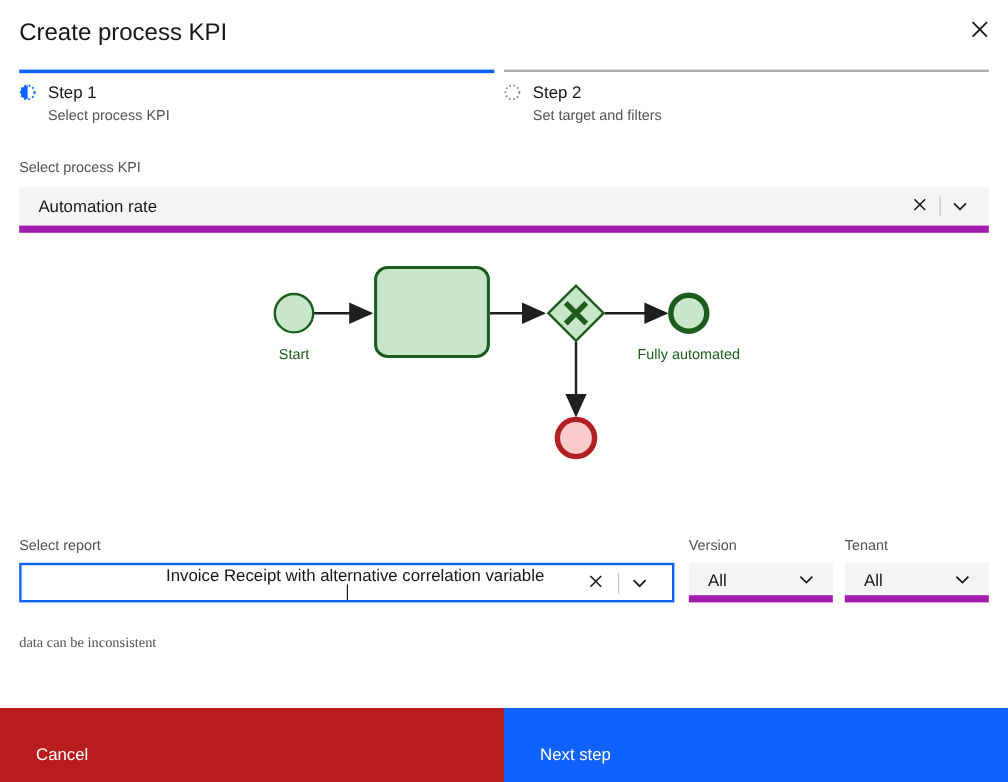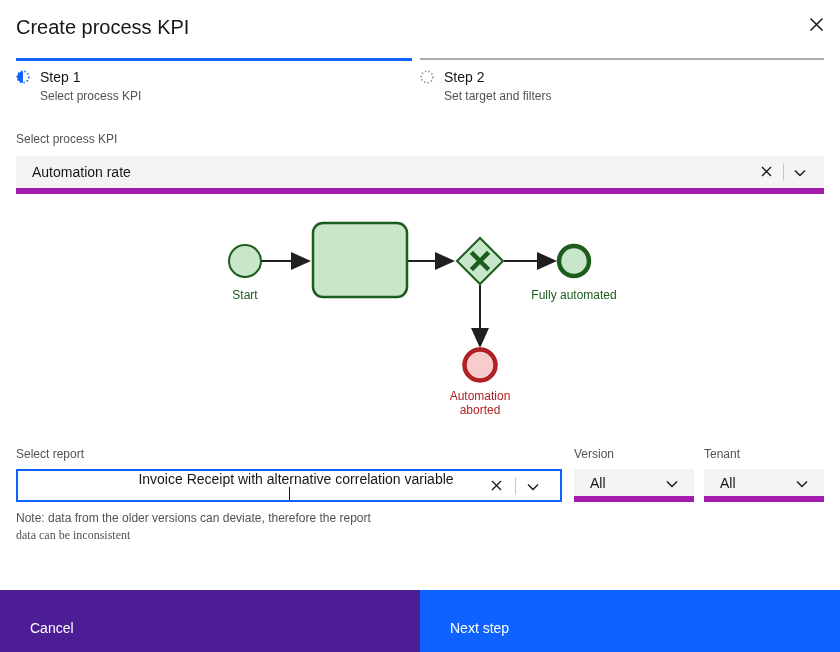--- a/index.html
+++ b/index.html
@@ -38,21 +38,21 @@
   
   .diag-label{position:absolute;font-size:12px;line-height:14px;text-align:center;}
   .diag-green{color:#1c5c1c;}
   .diag-red{color:#b12025;}
   
   .note-line{position:absolute;left:16px;font-size:12px;line-height:17px;color:#525252;}
   
   .footer-btn{position:absolute;top:590px;height:62px;border:none;cursor:pointer;
     text-align:left;padding:14px 0 0 30px;font-size:14px;line-height:18px;
     font-family:"Liberation Sans", sans-serif;color:#ffffff;}
-  .footer-btn.secondary{background:#4c1d95;}
+  .footer-btn.secondary{background:#b91c1c;}
   .footer-btn.primary{background:#0f62fe;}
 </style>
 </head>
 <body>
 
 <div id="app">
 
   <div class="abs modal-title" style="left:16px;top:14px;">Create process KPI</div>
   <button class="icon-btn abs" style="left:796px;top:4px;width:40px;height:40px;">
     <svg width="15" height="15" viewBox="0 0 15 15">
@@ -113,21 +113,20 @@
 
     <path d="M277 51 L300 28 L323 51 L300 74 Z" fill="#c8e6c9" stroke="#1c5c1c" stroke-width="2"></path>
     <path d="M293 44 L307 58 M307 44 L293 58" stroke="#1c5c1c" stroke-width="4.5" stroke-linecap="square"></path>
 
     <circle cx="394" cy="51" r="15" fill="#c8e6c9" stroke="#1c5c1c" stroke-width="4.5"></circle>
 
     <circle cx="300" cy="155" r="15.5" fill="#f8cccc" stroke="#b12025" stroke-width="4.5"></circle>
   </svg>
   <div class="diag-label diag-green" style="left:205px;top:288px;width:80px;">Start</div>
   <div class="diag-label diag-green" style="left:514px;top:288px;width:120px;">Fully automated</div>
-  <div class="diag-label diag-red" style="left:440px;top:389px;width:80px;">Automation aborted</div>
 
   <div class="abs field-label" style="left:16px;top:446px;">Select report</div>
   <div class="combobox" style="left:16px;top:469px;width:546px;height:33px;">
     <span class="value">Invoice Receipt with alternative correlation variable</span>
       <span class="caret"></span>
     <span class="field-icon" style="right:58px;">
       <svg width="11" height="11" viewBox="0 0 11 11">
         <path d="M1 1 L10 10 M10 1 L1 10" stroke="#161616" stroke-width="1.3" fill="none"></path>
       </svg>
     </span>
@@ -152,19 +151,18 @@
   <div class="abs field-label" style="left:704px;top:446px;">Tenant</div>
   <div class="dropdown" style="left:704px;top:469px;width:120px;height:33px;">
     <span class="value">All</span>
     <span class="field-icon" style="right:16px;">
       <svg width="12" height="8" viewBox="0 0 12 8">
         <path d="M1 1.5 L6 6.5 L11 1.5" stroke="#161616" stroke-width="1.4" fill="none"></path>
       </svg>
     </span>
   </div>
 
-  <div class="note-line" style="top:510px;">Note: data from the older versions can deviate, therefore the report</div>
   <div class="note-line" style="top:527px;font-family:Liberation Serif, serif;">data can be inconsistent</div>
 
   <button class="footer-btn secondary" style="left:0;width:420px;">Cancel</button>
   <button class="footer-btn primary" style="left:420px;width:420px;">Next step</button>
 
 </div>
 
 </body></html>

